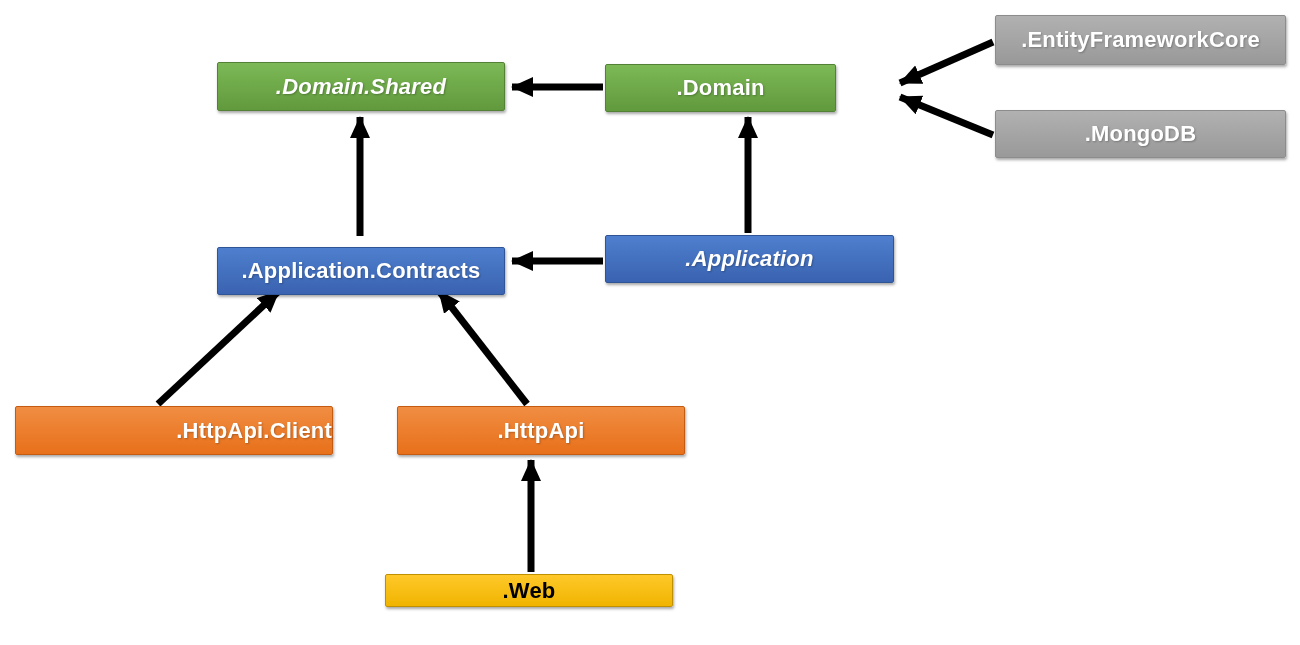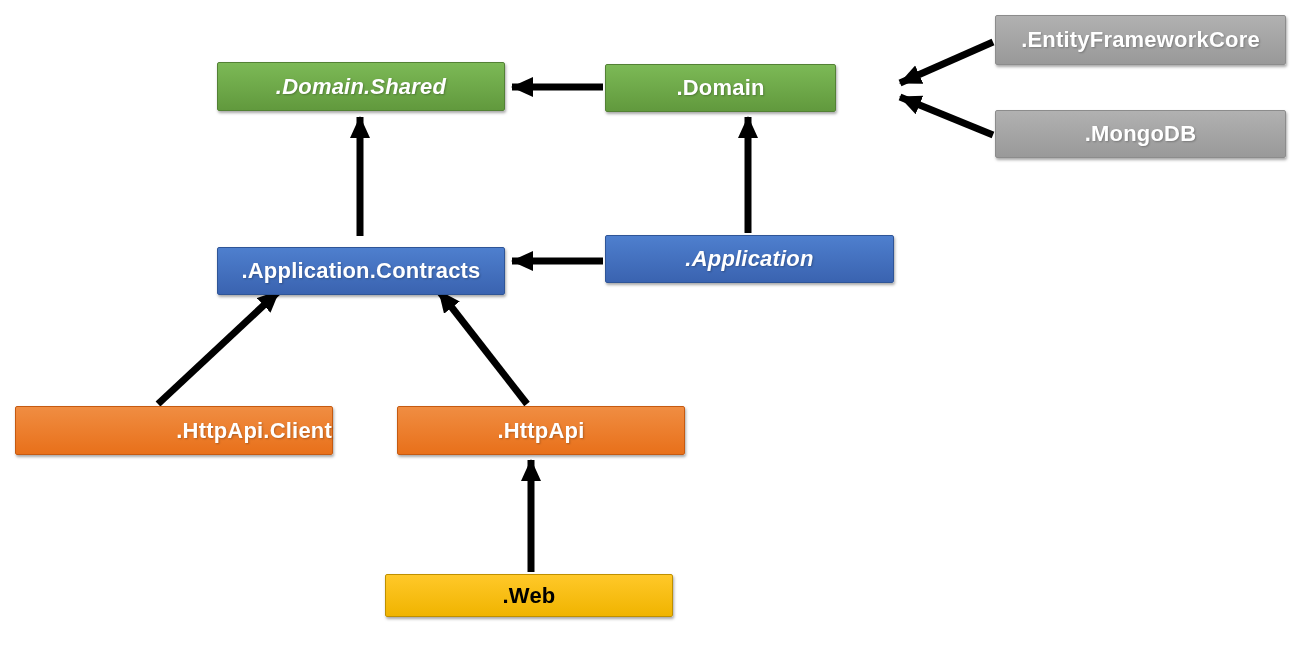--- a/index.html
+++ b/index.html
@@ -81,17 +81,17 @@
       </div>
       <div class="node" style="left: 605px; top: 235px; width: 289px; height: 48px; background: linear-gradient(rgb(78, 127, 206), rgb(58, 99, 176)); border: 1px solid rgb(47, 85, 151); color: rgb(255, 255, 255); font-style: italic;">
         <span class="label">.Application</span>
       </div>
       <div class="node" style="left: 15px; top: 406px; width: 318px; height: 49px; background: linear-gradient(rgb(240, 141, 66), rgb(232, 112, 26)); border: 1px solid rgb(197, 90, 17); color: rgb(255, 255, 255); justify-content: flex-end;">
         <span class="label">.HttpApi.Client</span>
       </div>
       <div class="node" style="left: 377px; top: 406px; width: 288px; height: 49px; background: linear-gradient(rgb(240, 141, 66), rgb(232, 112, 26)); border: 1px solid rgb(197, 90, 17); color: rgb(255, 255, 255); margin-left: 20px;">
         <span class="label">.HttpApi</span>
       </div>
-      <div class="node text-dark" style="left: 385px; top: 574px; width: 288px; height: 43px; background: linear-gradient(rgb(255, 200, 41), rgb(240, 180, 0)); border: 1px solid rgb(191, 144, 0); color: rgb(0, 0, 0);">
+      <div class="node text-dark" style="left: 385px; top: 574px; width: 288px; height: 33px; background: linear-gradient(rgb(255, 200, 41), rgb(240, 180, 0)); border: 1px solid rgb(191, 144, 0); color: rgb(0, 0, 0);">
         <span class="label">.Web</span>
       </div>
     </div>
 </div>
 
 </body></html>

